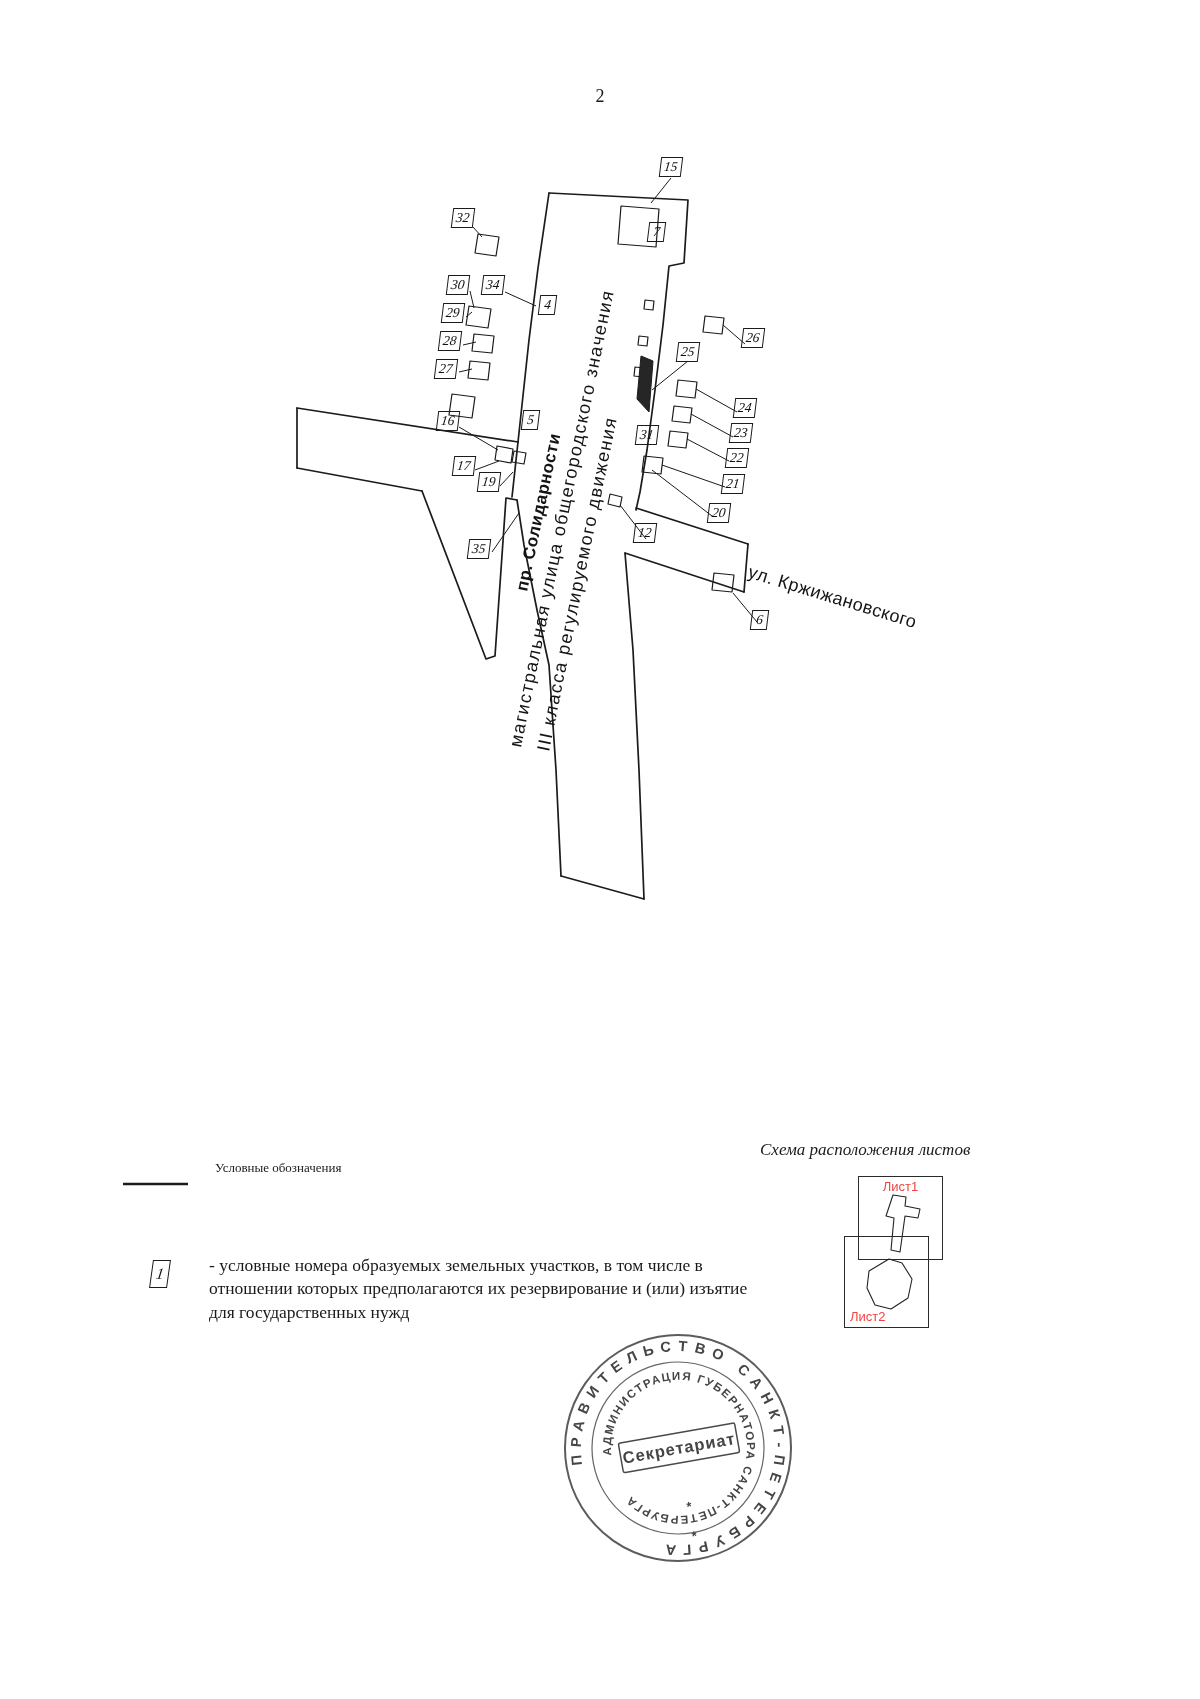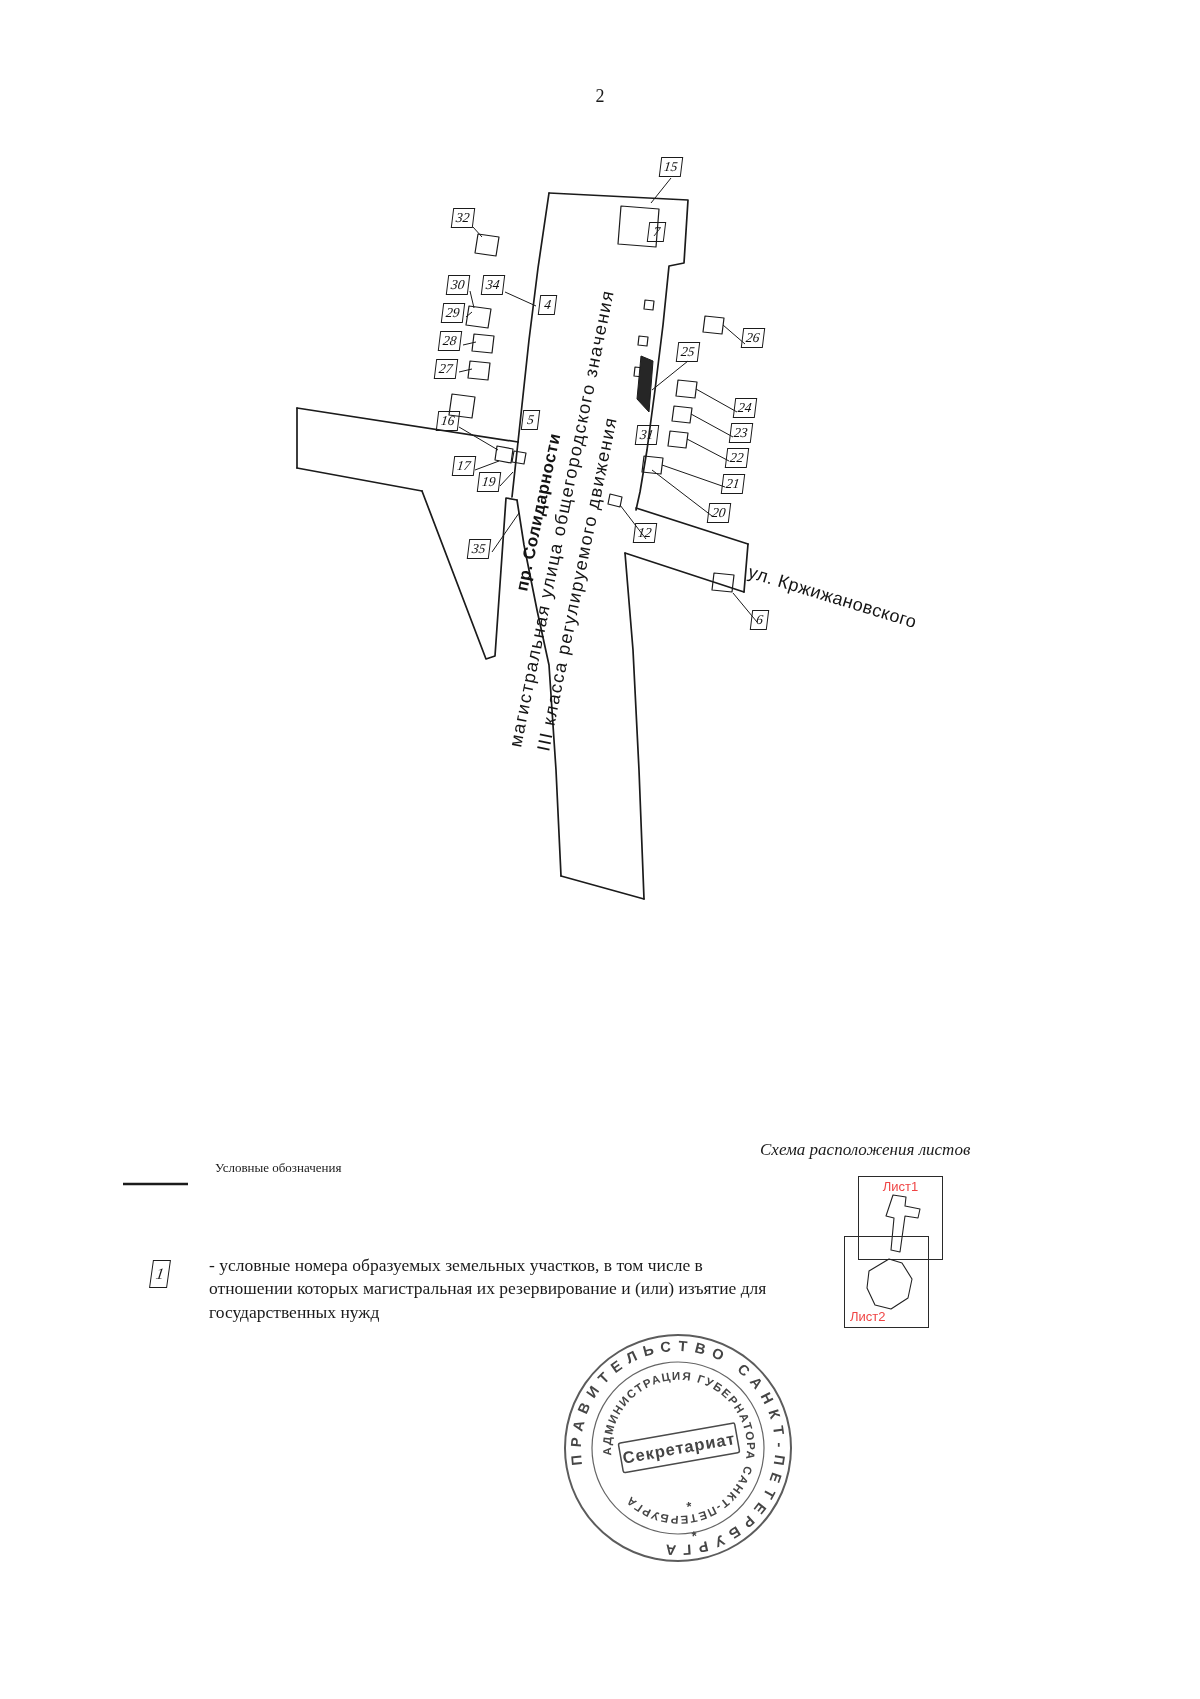--- a/index.html
+++ b/index.html
@@ -175,21 +175,21 @@
   <div class="plabel" style="left:478px;top:472px">19</div>
   <div class="plabel" style="left:634px;top:523px">12</div>
   <div class="plabel" style="left:468px;top:539px">35</div>
   <div class="plabel" style="left:751px;top:610px">6</div>
 
   <div class="legend-title">Условные обозначения</div>
   <div class="scheme-title">Схема расположения листов</div>
 
 
   <div class="legend-symbol-box">1</div>
-  <div class="legend-par p2">- условные номера образуемых земельных участков, в том числе в отношении которых магистральная их резервирование и (или) изъятие для государственных нужд</div>
+  <div class="legend-par p2">- условные номера образуемых земельных участков, в том числе в отношении которых предполагаются их резервирование и (или) изъятие для государственных нужд</div>
 
   <div class="sheet-box s1">
     <svg class="mini" width="83" height="82">
       <path d="M34,18 l13,2 -1,9 15,3 -2,9 -13,-2 -5,36 -9,-2 3,-32 -8,-2 z"></path>
     </svg>
     <div class="sheet-label l1">Лист1</div>
   </div>
   <div class="sheet-box s2">
     <svg class="mini" width="83" height="90">
       <path d="M24,34 l20,-12 13,4 10,16 -4,19 -17,11 -16,-4 -8,-17 z"></path>

